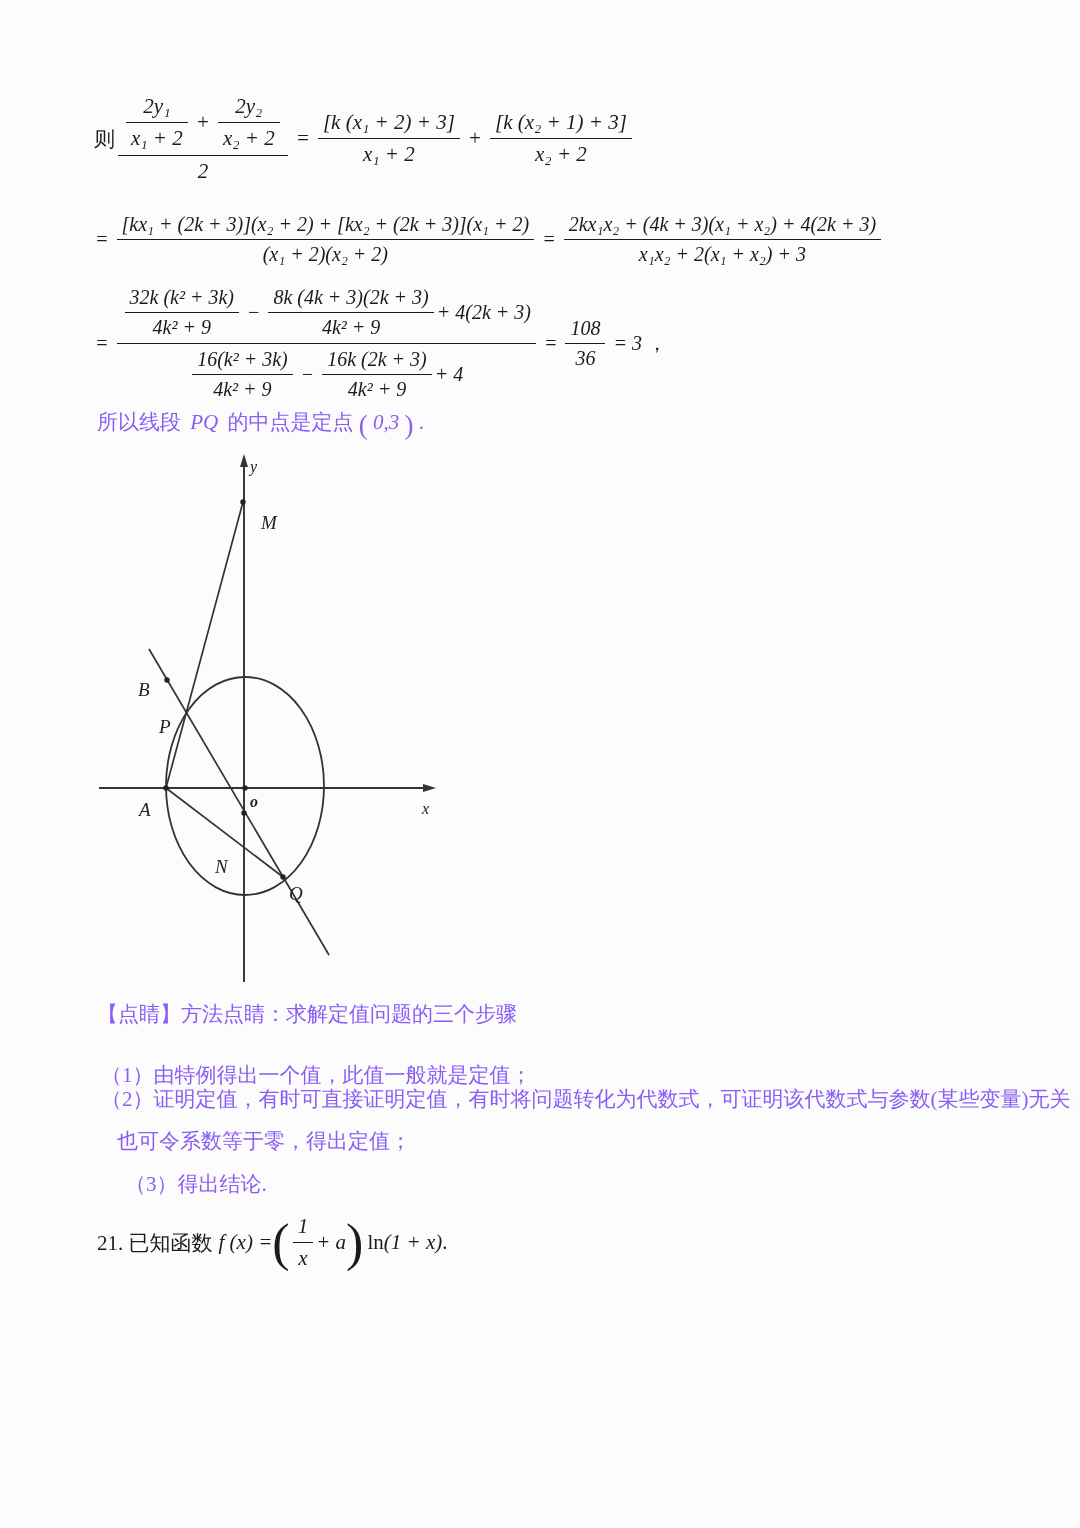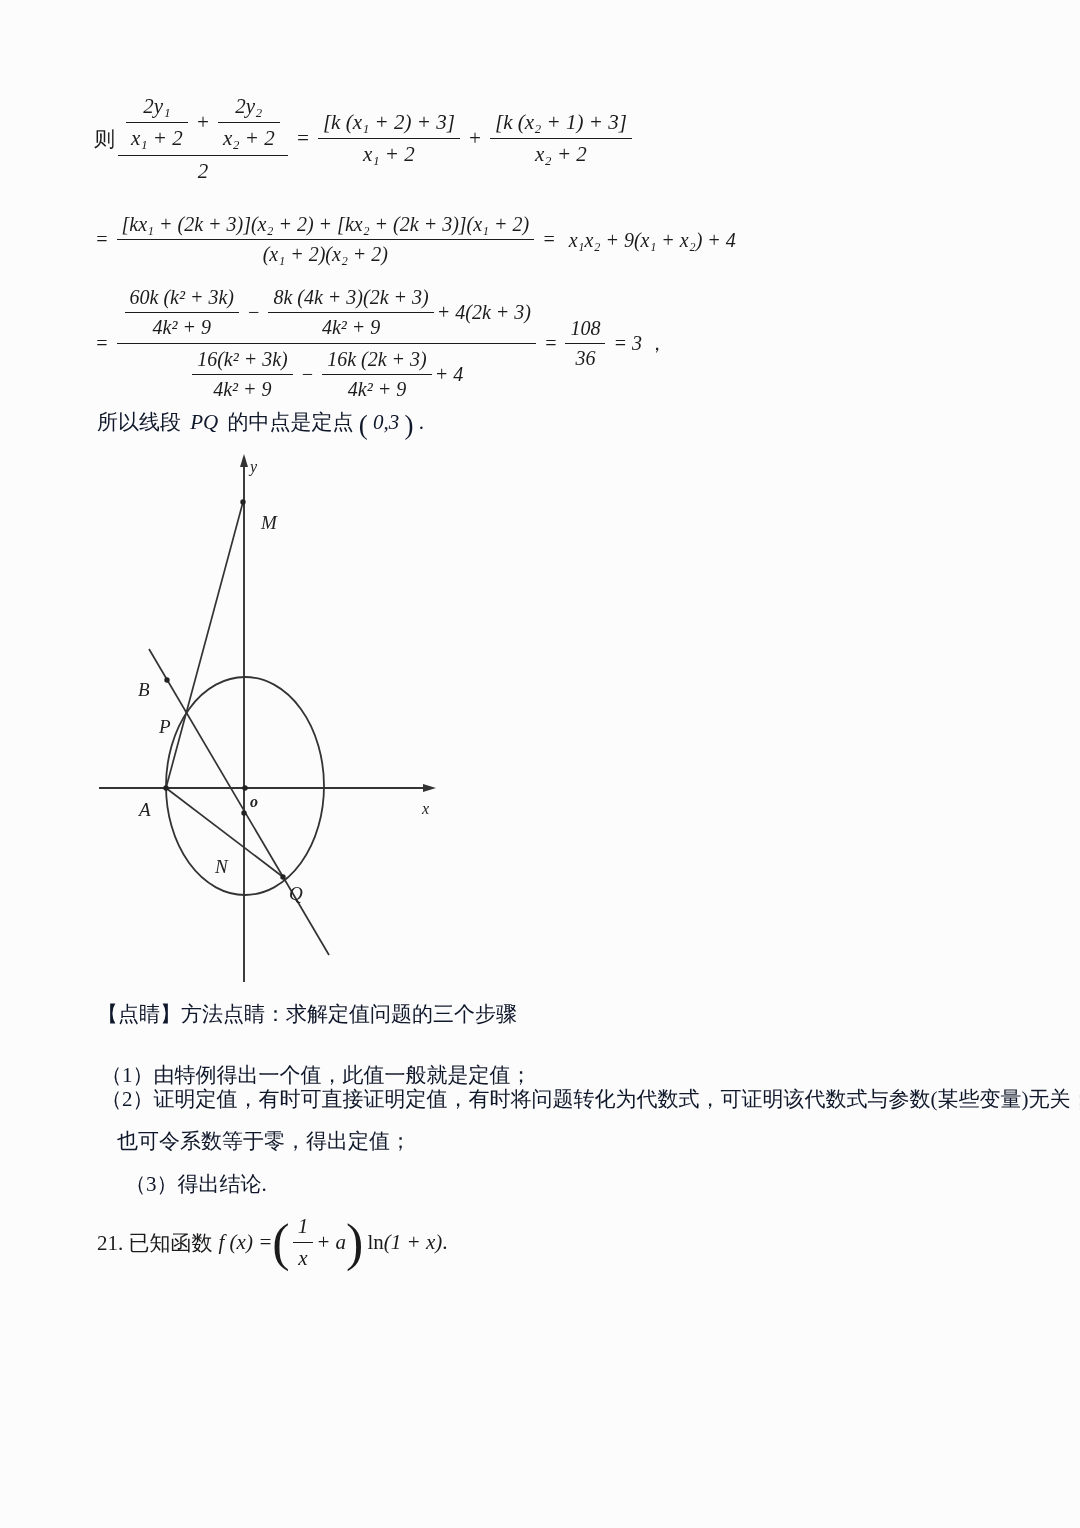--- a/index.html
+++ b/index.html
@@ -37,21 +37,21 @@
     padding:3px 5px 1px;
   }
   .op { margin:0 5px; }
   .cjk { font-style:normal; }
   .rm  { font-style:normal;font-family:Liberation Serif, serif; }
 
   .text-line {
     position:absolute;
     font-size:21px;
     white-space:nowrap;
-    color:#0f172a;
+    color:#8b5cf6;
   }
   .v { font-style:italic; }
   .midp { font-size:27px; font-style:normal; line-height:1; vertical-align:-5px; }
   .bigp { font-size:52px; font-style:normal; line-height:1; font-weight:400; }
 
   .figure-svg { position:absolute; left:95px; top:450px; }
   .figure-svg text {
     font-family:"Liberation Serif","DejaVu Serif",serif;
     font-style:italic; font-size:19px; fill:#222;
   }
@@ -92,30 +92,31 @@
   </div>
 
   <div class="math-line compact" style="left:90px; top:212px;">
     <span class="op">=</span>
     <span class="frac">
       <span class="num">[kx₁ + (2k + 3)](x₂ + 2) + [kx₂ + (2k + 3)](x₁ + 2)</span>
       <span class="den">(x₁ + 2)(x₂ + 2)</span>
     </span>
     <span class="op">=</span>
     <span class="frac">
-      <span class="den">x₁x₂ + 9(x₁ + x₂) + 4</span>
+      <span class="num">2kx₁x₂ + (4k + 3)(x₁ + x₂) + 4(2k + 3)</span>
+      <span class="den">x₁x₂ + 2(x₁ + x₂) + 3</span>
     </span>
   </div>
 
   <div class="math-line compact" style="left:90px; top:284px;">
     <span class="op">=</span>
     <span class="frac">
       <span class="num">
         <span class="frac">
-          <span class="num">60k (k² + 3k)</span>
+          <span class="num">32k (k² + 3k)</span>
           <span class="den">4k² + 9</span>
         </span>
         <span class="op">−</span>
         <span class="frac">
           <span class="num">8k (4k + 3)(2k + 3)</span>
           <span class="den">4k² + 9</span>
         </span>
         <span>+ 4(2k + 3)</span>
       </span>
       <span class="den">

